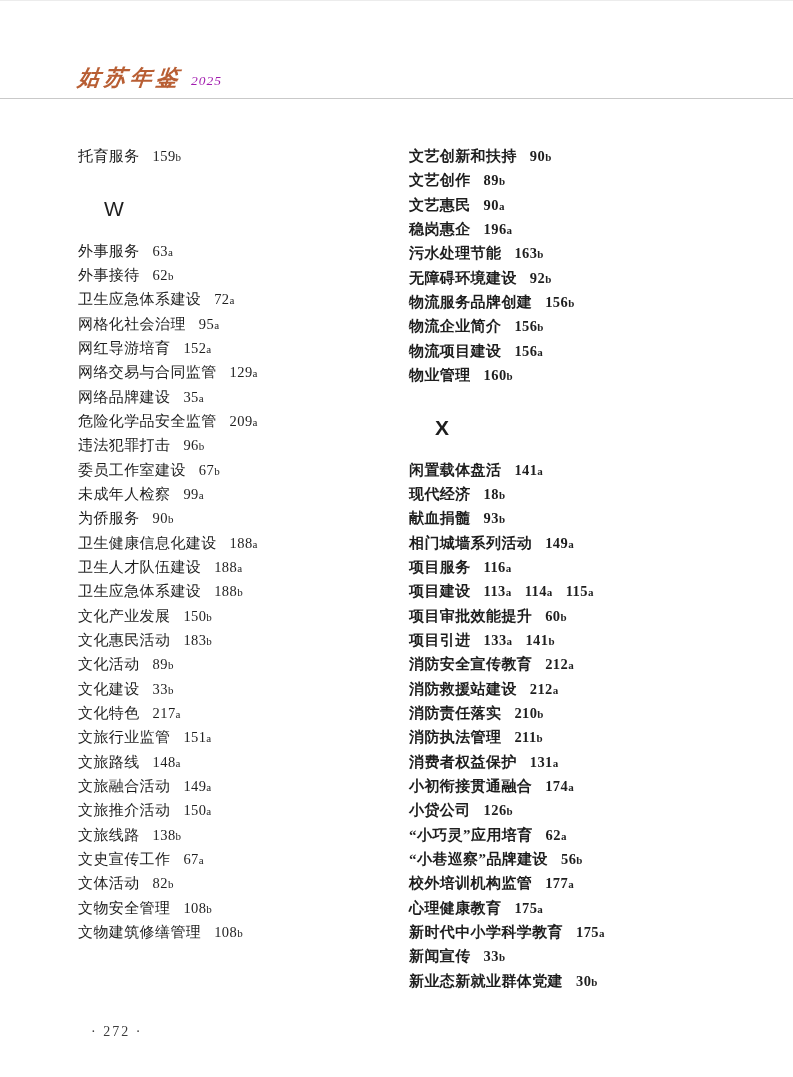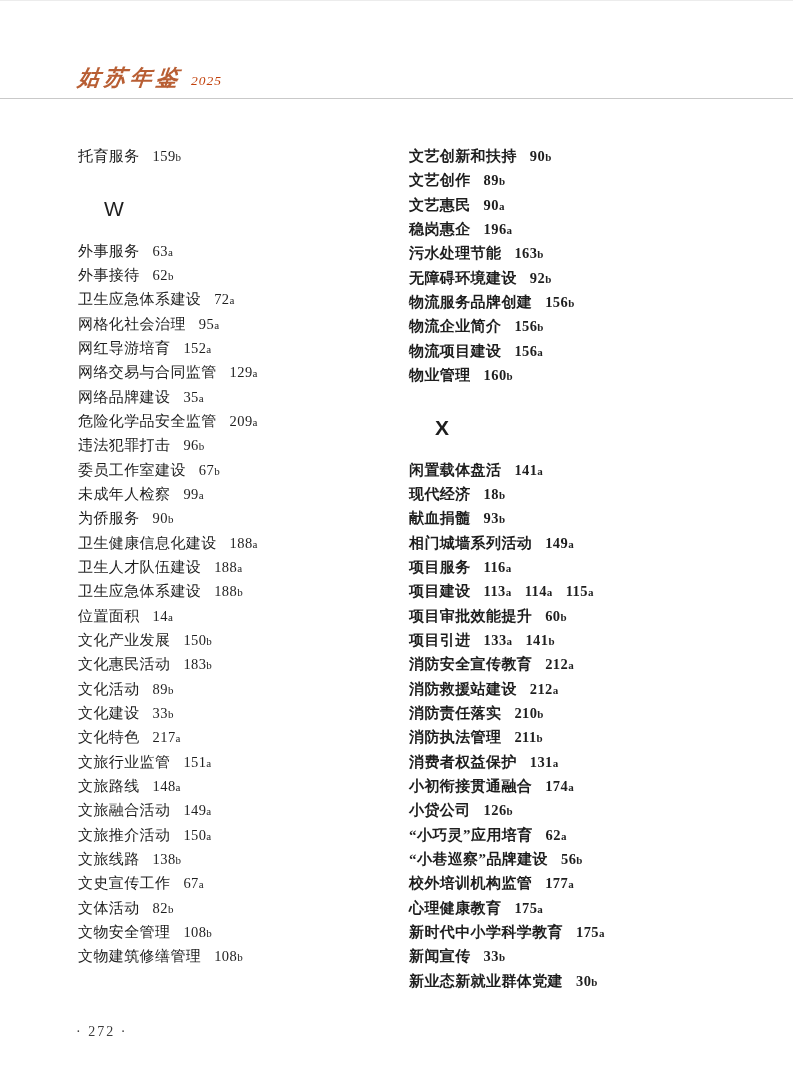--- a/index.html
+++ b/index.html
@@ -20,21 +20,21 @@
   .logo-cn {
     color: #b85e33;
     font-weight: bold;
     font-style: italic;
     font-size: 22px;
     letter-spacing: 4px;
     transform: skewX(-6deg);
     display: inline-block;
   }
   .logo-year {
-    color: #c2410c;
+    color: #a21caf;
     font-style: italic;
     font-size: 13.5px;
     margin-left: 9px;
     letter-spacing: 1px;
   }
   .header-rule {
     position: absolute; left: 0; top: 97px; width: 793px; height: 1px;
     background: #c9c9c9;
   }
   
@@ -57,21 +57,21 @@
     font-family: "Liberation Sans", "DejaVu Sans", sans-serif;
     font-size: 21px;
     line-height: 24.33px;
     padding-left: 26px;
     margin-top: 29px;
     margin-bottom: 17px;
     color: #1e1e1e;
   }
   
   .footer {
-    position: absolute; left: 76px; top: 1023px;
+    position: absolute; left: 91px; top: 1023px;
     font-size: 14px;
     color: #3c3c3c;
     letter-spacing: 2px;
     text-align: center;
   }
 </style>
 </head>
 <body>
 
 <div class="page">
@@ -93,21 +93,20 @@
         <div class="entry"><span class="term">网络交易与合同监管</span><span class="pageref"><span class="pnum">129</span><span class="pcol">a</span></span></div>
         <div class="entry"><span class="term">网络品牌建设</span><span class="pageref"><span class="pnum">35</span><span class="pcol">a</span></span></div>
         <div class="entry"><span class="term">危险化学品安全监管</span><span class="pageref"><span class="pnum">209</span><span class="pcol">a</span></span></div>
         <div class="entry"><span class="term">违法犯罪打击</span><span class="pageref"><span class="pnum">96</span><span class="pcol">b</span></span></div>
         <div class="entry"><span class="term">委员工作室建设</span><span class="pageref"><span class="pnum">67</span><span class="pcol">b</span></span></div>
         <div class="entry"><span class="term">未成年人检察</span><span class="pageref"><span class="pnum">99</span><span class="pcol">a</span></span></div>
         <div class="entry"><span class="term">为侨服务</span><span class="pageref"><span class="pnum">90</span><span class="pcol">b</span></span></div>
         <div class="entry"><span class="term">卫生健康信息化建设</span><span class="pageref"><span class="pnum">188</span><span class="pcol">a</span></span></div>
         <div class="entry"><span class="term">卫生人才队伍建设</span><span class="pageref"><span class="pnum">188</span><span class="pcol">a</span></span></div>
         <div class="entry"><span class="term">卫生应急体系建设</span><span class="pageref"><span class="pnum">188</span><span class="pcol">b</span></span></div>
-        <div class="entry"><span class="term">位置面积</span><span class="pageref"><span class="pnum">14</span><span class="pcol">a</span></span></div>
         <div class="entry"><span class="term">文化产业发展</span><span class="pageref"><span class="pnum">150</span><span class="pcol">b</span></span></div>
         <div class="entry"><span class="term">文化惠民活动</span><span class="pageref"><span class="pnum">183</span><span class="pcol">b</span></span></div>
         <div class="entry"><span class="term">文化活动</span><span class="pageref"><span class="pnum">89</span><span class="pcol">b</span></span></div>
         <div class="entry"><span class="term">文化建设</span><span class="pageref"><span class="pnum">33</span><span class="pcol">b</span></span></div>
         <div class="entry"><span class="term">文化特色</span><span class="pageref"><span class="pnum">217</span><span class="pcol">a</span></span></div>
         <div class="entry"><span class="term">文旅行业监管</span><span class="pageref"><span class="pnum">151</span><span class="pcol">a</span></span></div>
         <div class="entry"><span class="term">文旅路线</span><span class="pageref"><span class="pnum">148</span><span class="pcol">a</span></span></div>
         <div class="entry"><span class="term">文旅融合活动</span><span class="pageref"><span class="pnum">149</span><span class="pcol">a</span></span></div>
         <div class="entry"><span class="term">文旅推介活动</span><span class="pageref"><span class="pnum">150</span><span class="pcol">a</span></span></div>
         <div class="entry"><span class="term">文旅线路</span><span class="pageref"><span class="pnum">138</span><span class="pcol">b</span></span></div>

